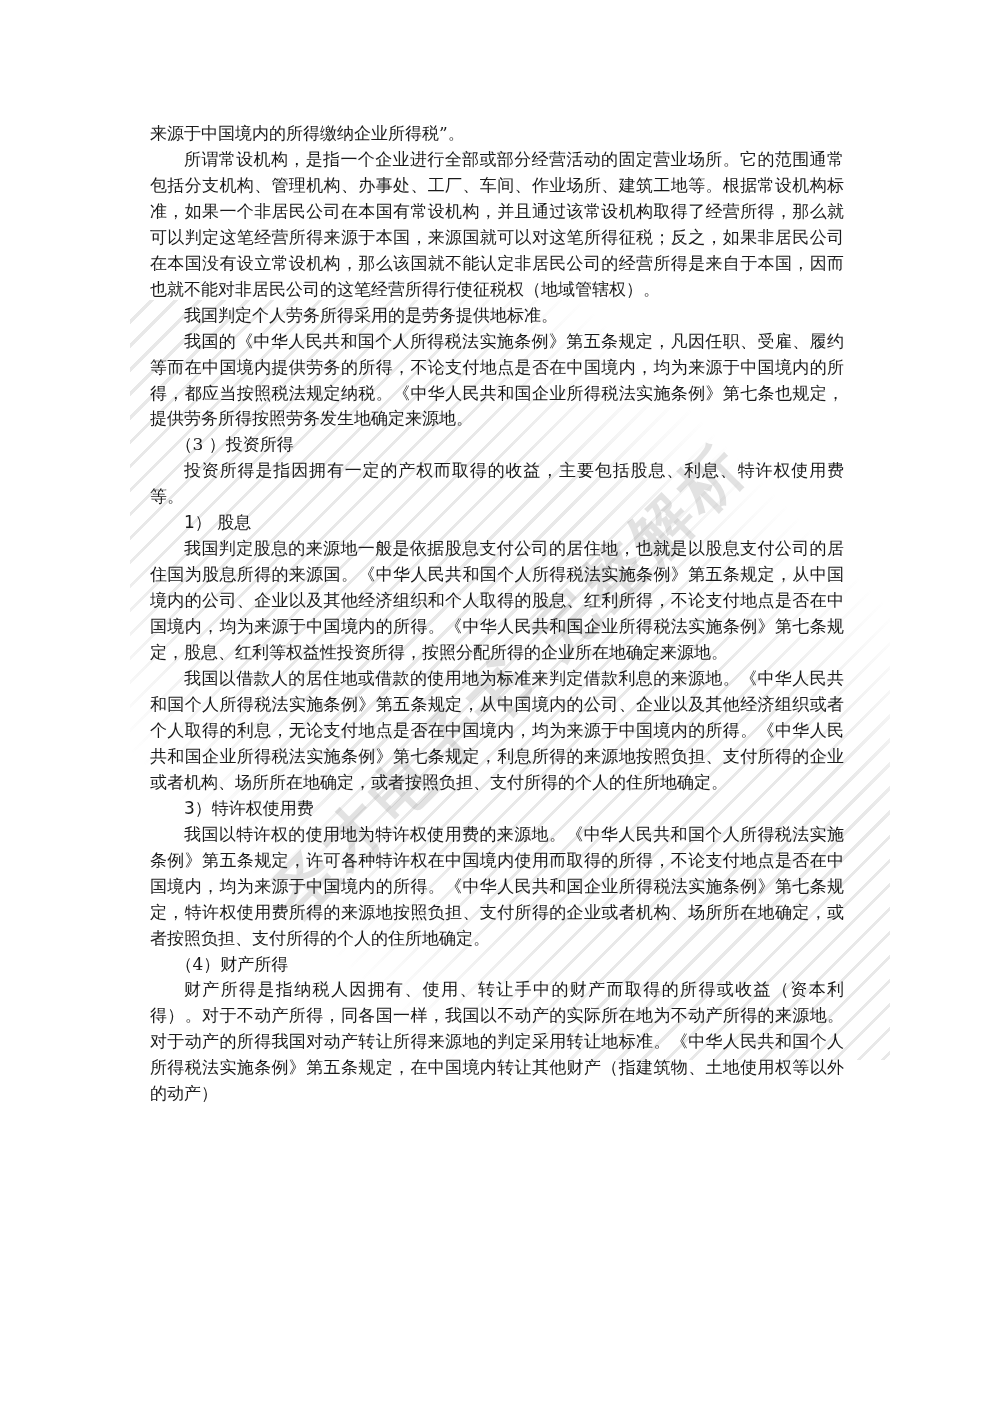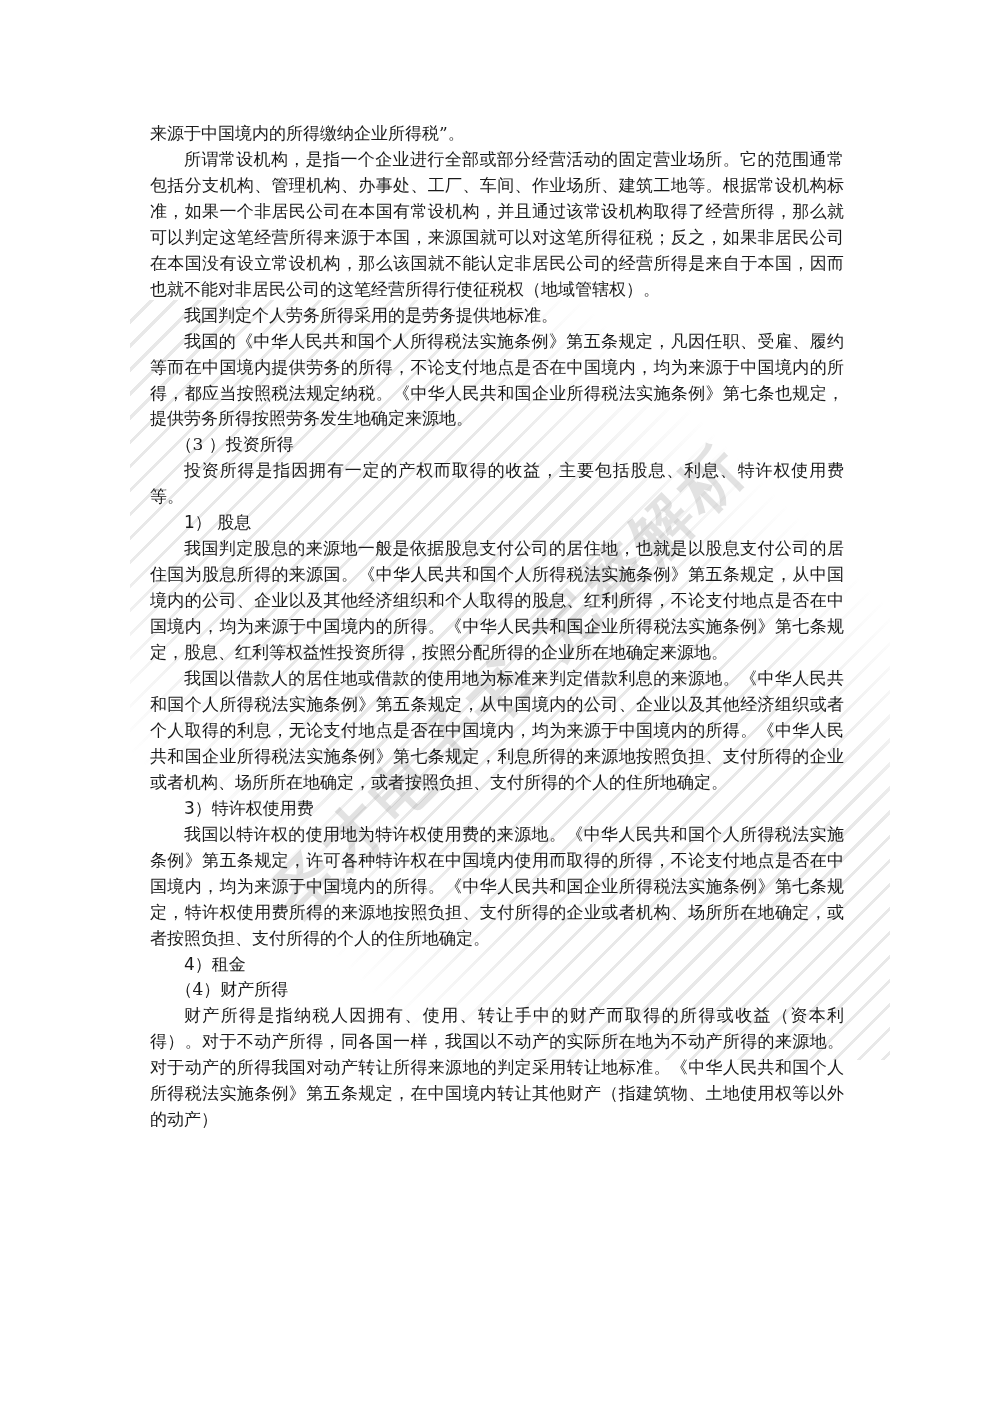--- a/index.html
+++ b/index.html
@@ -51,17 +51,16 @@
     <p class="indent">所谓常设机构，是指一个企业进行全部或部分经营活动的固定营业场所。它的范围通常包括分支机构、管理机构、办事处、工厂、车间、作业场所、建筑工地等。根据常设机构标准，如果一个非居民公司在本国有常设机构，并且通过该常设机构取得了经营所得，那么就可以判定这笔经营所得来源于本国，来源国就可以对这笔所得征税；反之，如果非居民公司在本国没有设立常设机构，那么该国就不能认定非居民公司的经营所得是来自于本国，因而也就不能对非居民公司的这笔经营所得行使征税权（地域管辖权）。</p>
     <p class="indent">我国判定个人劳务所得采用的是劳务提供地标准。</p>
     <p class="indent">我国的《中华人民共和国个人所得税法实施条例》第五条规定，凡因任职、受雇、履约等而在中国境内提供劳务的所得，不论支付地点是否在中国境内，均为来源于中国境内的所得，都应当按照税法规定纳税。《中华人民共和国企业所得税法实施条例》第七条也规定，提供劳务所得按照劳务发生地确定来源地。</p>
     <p class="heading">（3 ）投资所得</p>
     <p class="indent">投资所得是指因拥有一定的产权而取得的收益，主要包括股息、利息、特许权使用费等。</p>
     <p class="sub">1）  股息</p>
     <p class="indent">我国判定股息的来源地一般是依据股息支付公司的居住地，也就是以股息支付公司的居住国为股息所得的来源国。《中华人民共和国个人所得税法实施条例》第五条规定，从中国境内的公司、企业以及其他经济组织和个人取得的股息、红利所得，不论支付地点是否在中国境内，均为来源于中国境内的所得。《中华人民共和国企业所得税法实施条例》第七条规定，股息、红利等权益性投资所得，按照分配所得的企业所在地确定来源地。</p>
     <p class="indent">我国以借款人的居住地或借款的使用地为标准来判定借款利息的来源地。《中华人民共和国个人所得税法实施条例》第五条规定，从中国境内的公司、企业以及其他经济组织或者个人取得的利息，无论支付地点是否在中国境内，均为来源于中国境内的所得。《中华人民共和国企业所得税法实施条例》第七条规定，利息所得的来源地按照负担、支付所得的企业或者机构、场所所在地确定，或者按照负担、支付所得的个人的住所地确定。</p>
     <p class="sub">3）特许权使用费</p>
     <p class="indent">我国以特许权的使用地为特许权使用费的来源地。《中华人民共和国个人所得税法实施条例》第五条规定，许可各种特许权在中国境内使用而取得的所得，不论支付地点是否在中国境内，均为来源于中国境内的所得。《中华人民共和国企业所得税法实施条例》第七条规定，特许权使用费所得的来源地按照负担、支付所得的企业或者机构、场所所在地确定，或者按照负担、支付所得的个人的住所地确定。</p>
-    <p class="sub">4）租金</p>
     <p class="heading">（4）财产所得</p>
     <p class="indent">财产所得是指纳税人因拥有、使用、转让手中的财产而取得的所得或收益（资本利得）。对于不动产所得，同各国一样，我国以不动产的实际所在地为不动产所得的来源地。对于动产的所得我国对动产转让所得来源地的判定采用转让地标准。《中华人民共和国个人所得税法实施条例》第五条规定，在中国境内转让其他财产（指建筑物、土地使用权等以外的动产）</p>
   </div>
 </div>
 
 </body></html>

